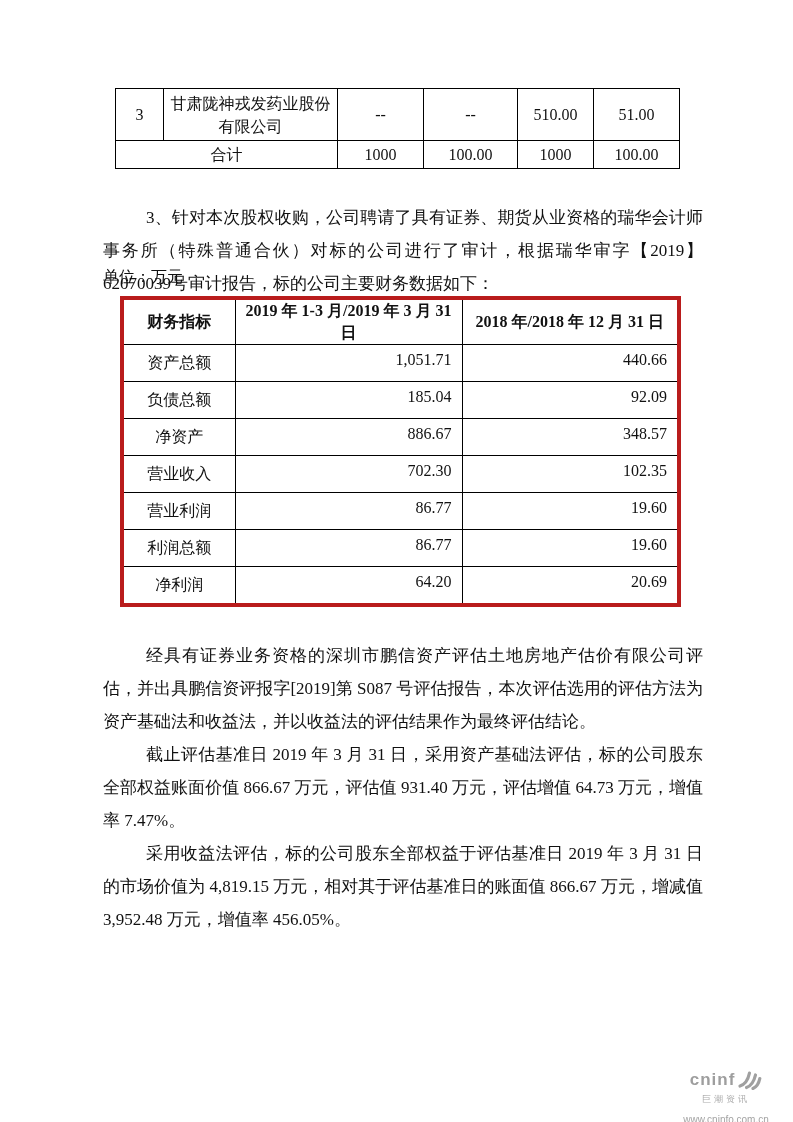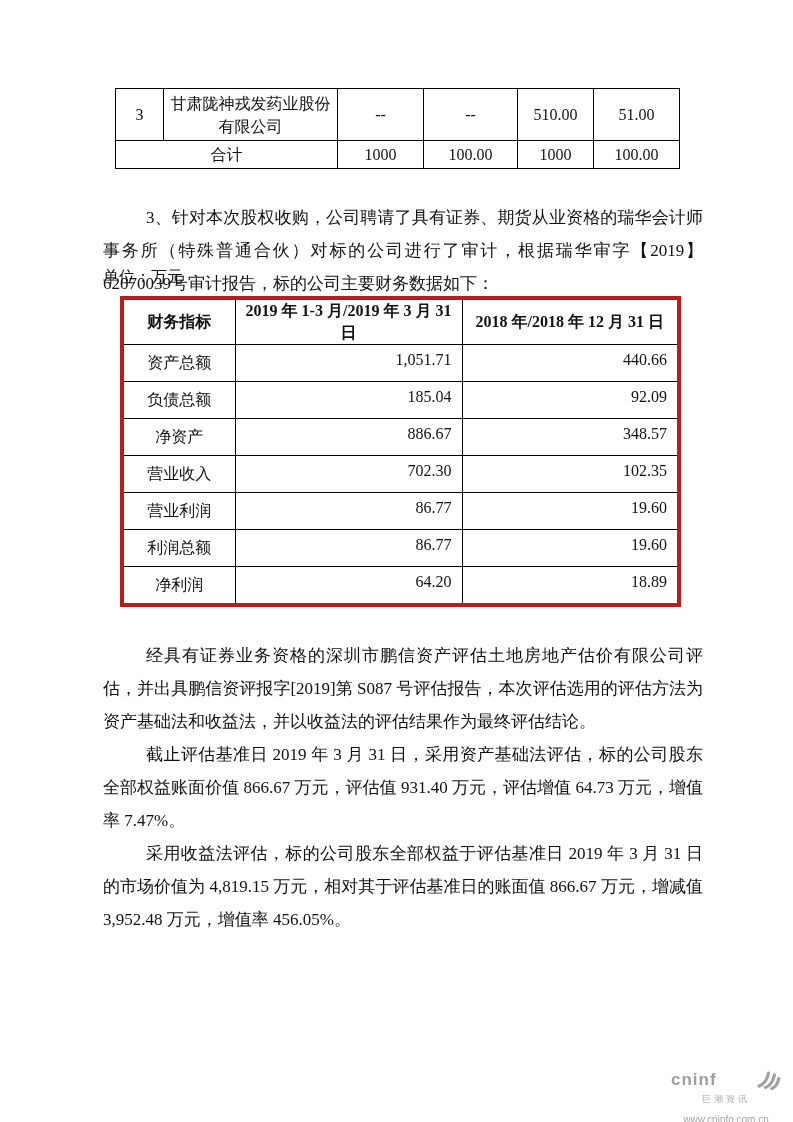--- a/index.html
+++ b/index.html
@@ -52,21 +52,21 @@
   
   .sect{top:608px;}
   
   .cninfo{
     position:absolute;right:12px;top:1068px;width:110px;
     text-align:center;color:#a6a6a6;
     font-family:"Liberation Sans","DejaVu Sans",sans-serif;
     line-height:1.1;
     user-select:none;
   }
-  .cninfo .brand{display:flex;align-items:center;justify-content:space-between;gap:1px;}
+  .cninfo .brand{display:flex;align-items:center;justify-content:center;gap:1px;}
   .cninfo .brand-text{font-size:17px;font-weight:bold;letter-spacing:1px;color:#9e9e9e;}
   .cninfo .cn{font-size:9px;letter-spacing:3px;color:#ababab;margin-top:1px;}
   .cninfo .url{font-size:10px;color:#a3a3a3;margin-top:10px;}
 </style>
 </head>
 <body>
 
 <div class="page">
 
   <table class="equity-table">
@@ -141,21 +141,21 @@
       <td class="val">19.60</td>
     </tr>
     <tr>
       <td class="lbl">利润总额</td>
       <td class="val">86.77</td>
       <td class="val">19.60</td>
     </tr>
     <tr>
       <td class="lbl">净利润</td>
       <td class="val">64.20</td>
-      <td class="val">18.89</td>
+      <td class="val">20.69</td>
     </tr>
   </tbody>
     </table>
 
   <div class="body-text sect">
     <p class="para">经具有证券业务资格的深圳市鹏信资产评估土地房地产估价有限公司评估，并出具鹏信资评报字[2019]第 S087 号评估报告，本次评估选用的评估方法为资产基础法和收益法，并以收益法的评估结果作为最终评估结论。</p>
     <p class="para">截止评估基准日 2019 年 3 月 31 日，采用资产基础法评估，标的公司股东全部权益账面价值 866.67 万元，评估值 931.40 万元，评估增值 64.73 万元，增值率 7.47%。</p>
     <p class="para">采用收益法评估，标的公司股东全部权益于评估基准日 2019 年 3 月 31 日的市场价值为 4,819.15 万元，相对其于评估基准日的账面值 866.67 万元，增减值 3,952.48 万元，增值率 456.05%。</p>
   </div>
 

